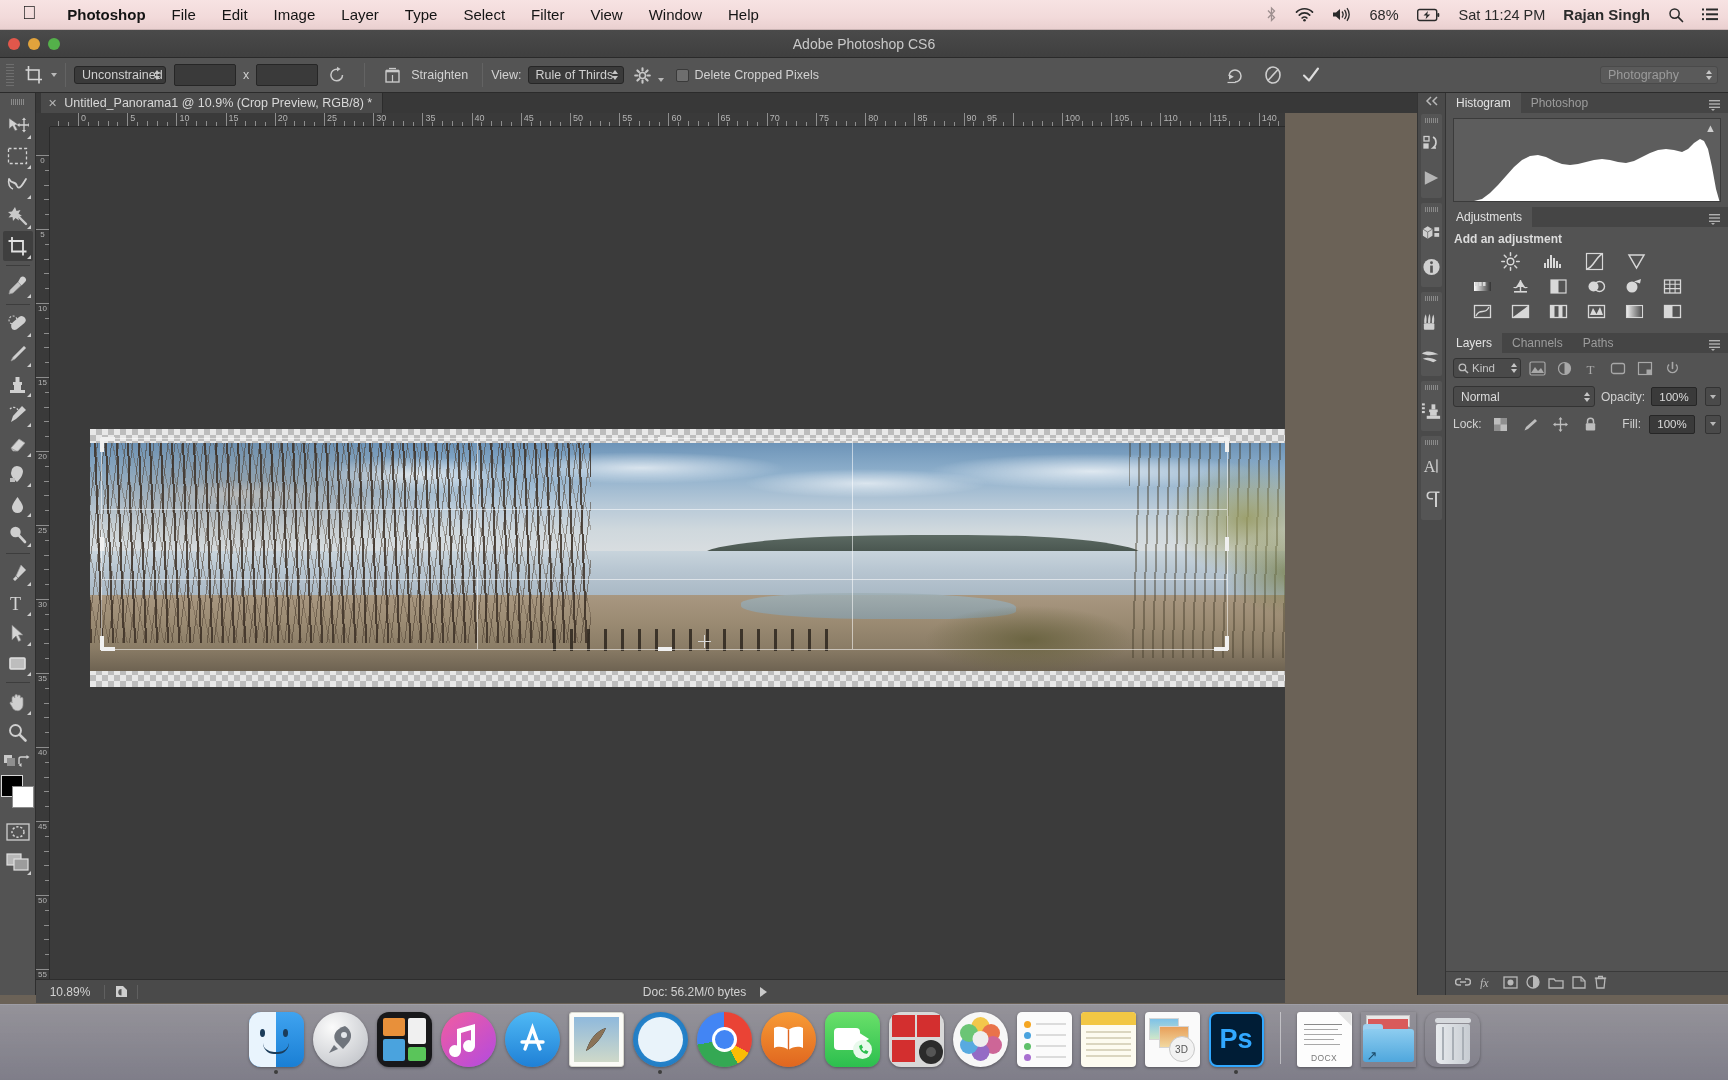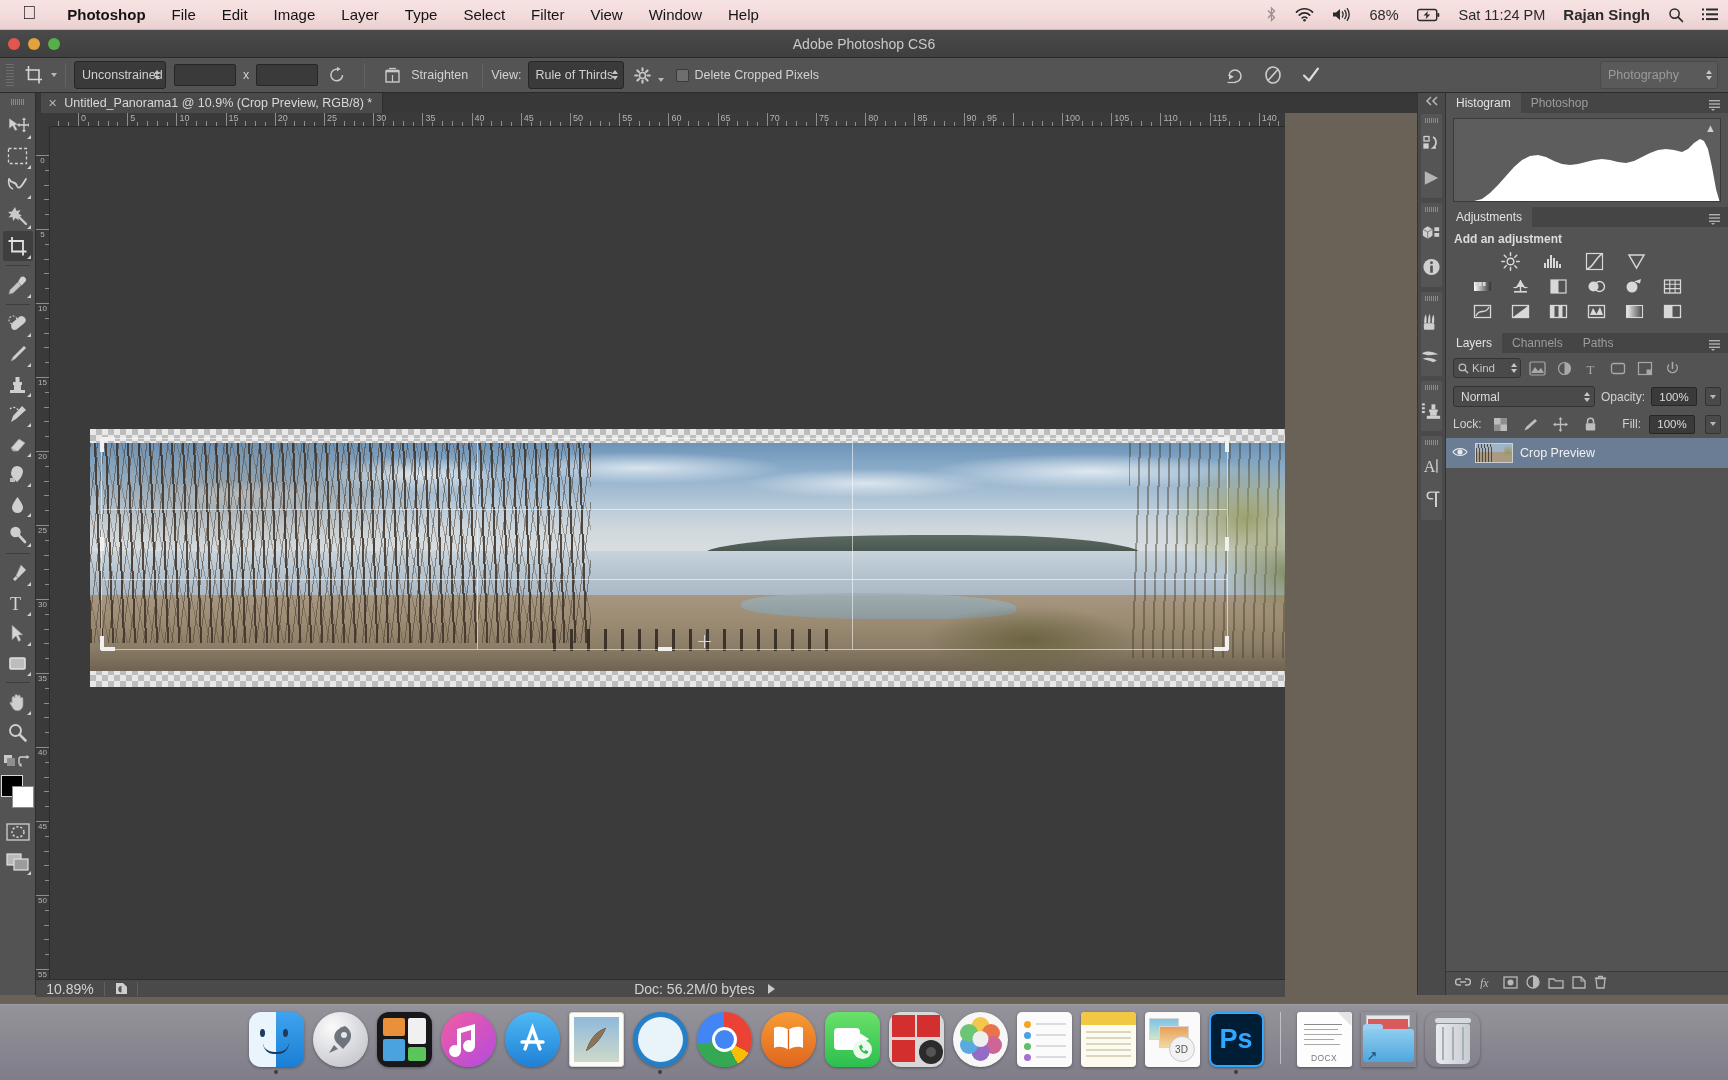--- a/index.html
+++ b/index.html
@@ -44,21 +44,21 @@
     position:absolute; left:0; top:58px; width:1728px; height:35px;
     background:#545454; border-bottom:1px solid #2b2b2b;
     display:flex; align-items:center; z-index:30; padding-left:6px;
   }
   .grip{ width:8px; height:22px; margin-right:6px;
     background:repeating-linear-gradient(180deg,#777 0 1px,transparent 1px 3px); opacity:.75; }
   .optsep{ width:1px; height:24px; background:#3d3d3d; margin:0 8px; border-right:1px solid #636363; }
   .tool-chip{ width:28px; height:26px; display:flex; align-items:center; justify-content:center; }
   .caret-sm{ width:0;height:0;border-left:3.5px solid transparent;border-right:3.5px solid transparent;border-top:4px solid #b9b9b9; margin-left:3px;}
   .ps-select{
-    height:28px; background:#3a3a3a; border:1px solid #262626; border-radius:3px;
+    height:18px; background:#3a3a3a; border:1px solid #262626; border-radius:3px;
     color:#cfcfcf; font-size:12.5px; display:flex; align-items:center;
     padding:0 18px 0 7px; position:relative; white-space:nowrap;
   }
   .ps-select .arrows{ position:absolute; right:5px; top:50%; transform:translateY(-50%);
      display:flex; flex-direction:column; gap:2px; }
   .ar-up{ width:0;height:0;border-left:3.5px solid transparent;border-right:3.5px solid transparent;border-bottom:4px solid #c6c6c6;}
   .ar-dn{ width:0;height:0;border-left:3.5px solid transparent;border-right:3.5px solid transparent;border-top:4px solid #c6c6c6;}
   .ps-field{ width:62px; height:22px; background:#3a3a3a; border:1px solid #262626; border-radius:2px; }
   .xlbl{ color:#cfcfcf; font-size:12.5px; margin:0 7px; }
   .opt-label{ color:#d2d2d2; font-size:12.5px; margin-right:6px; white-space:nowrap;}
@@ -173,23 +173,23 @@
   .thirds-h{ height:1px; left:0; right:0; }
   .ch{ position:absolute; background:#f0f0f0; }
   .ch.c{ width:14px; height:4px; } .ch.s{ width:4px; height:14px; }
   #crop-cursor{ position:absolute; left:608px; top:206px; width:13px; height:13px; }
   #crop-cursor:before,#crop-cursor:after{ content:""; position:absolute; background:#d8d8d8; }
   #crop-cursor:before{ left:6px; top:0; width:1px; height:13px; }
   #crop-cursor:after{ top:6px; left:0; height:1px; width:13px; }
 
   
   #statusbar{
-    position:absolute; left:36px; top:979px; width:1249px; height:18px;
+    position:absolute; left:36px; top:979px; width:1249px; height:24px;
     background:#4a4a4a; border-top:1px solid #2d2d2d; z-index:22;
-    display:flex; align-items:center; font-size:14px; color:#d2d2d2;
+    display:flex; align-items:center; font-size:12px; color:#d2d2d2;
   }
   #statusbar .zoom{ width:68px; text-align:center; }
   #statusbar .sep{ width:1px;height:14px;background:#3a3a3a;border-right:1px solid #606060;}
   #statusbar .play{ width:0;height:0;border-top:5px solid transparent;border-bottom:5px solid transparent;border-left:7px solid #c9c9c9; }
 
   
   #rail{
     position:absolute; left:1417px; top:93px; width:29px; height:902px;
     background:#4a4a4a; border-left:1px solid #343434; border-right:1px solid #343434; z-index:26;
   }
@@ -1310,34 +1310,20 @@
           </svg>
       </div>
       <div style="flex:1 1 auto"></div>
       <div class="smalllbl">Fill:</div>
       <div class="numfield">100%</div>
       <div class="spin">
           <i class="caret-sm" style="margin:0"></i>
         </div>
     </div>
 
-    <div class="layer-row sel">
-      <div>
-        <svg width="16" height="12" viewBox="0 0 16 12">
-          <path d="M1 6 C4 1.5, 12 1.5, 15 6 C12 10.5, 4 10.5, 1 6z" fill="none" stroke="#e8e8e8" stroke-width="1.2"></path>
-          <circle cx="8" cy="6" r="2.6" fill="#e8e8e8"></circle>
-        </svg>
-      </div>
-      <div class="lthumb">
-        <div style="position:absolute;inset:0;background:linear-gradient(180deg,#9fb4c6 0 45%, #a99a84 45% 100%);"></div>
-        <div style="position:absolute;left:0;top:0;width:45%;height:100%;background:repeating-linear-gradient(88deg,rgba(60,48,38,.8) 0 1px,transparent 1px 3px);"></div>
-        <div style="position:absolute;right:0;top:0;width:22%;height:100%;background:radial-gradient(ellipse 10px 8px at 50% 40%,rgba(150,152,92,.9),transparent 70%);"></div>
-      </div>
-      <div class="lname">Crop Preview</div>
-    </div>
   </div>
 
   <div id="laybottom">
     <div>
       <svg width="16" height="13" viewBox="0 0 16 13">
           <path d="M6 3 H3.5 a3 3 0 0 0 0 6 H6 M10 3 h2.5 a3 3 0 0 1 0 6 H10" fill="none" stroke="#b8b8b8" stroke-width="1.5"></path>
           <path d="M5 6 h6" stroke="#b8b8b8" stroke-width="1.5"></path>
         </svg>
     </div>
     <div>

